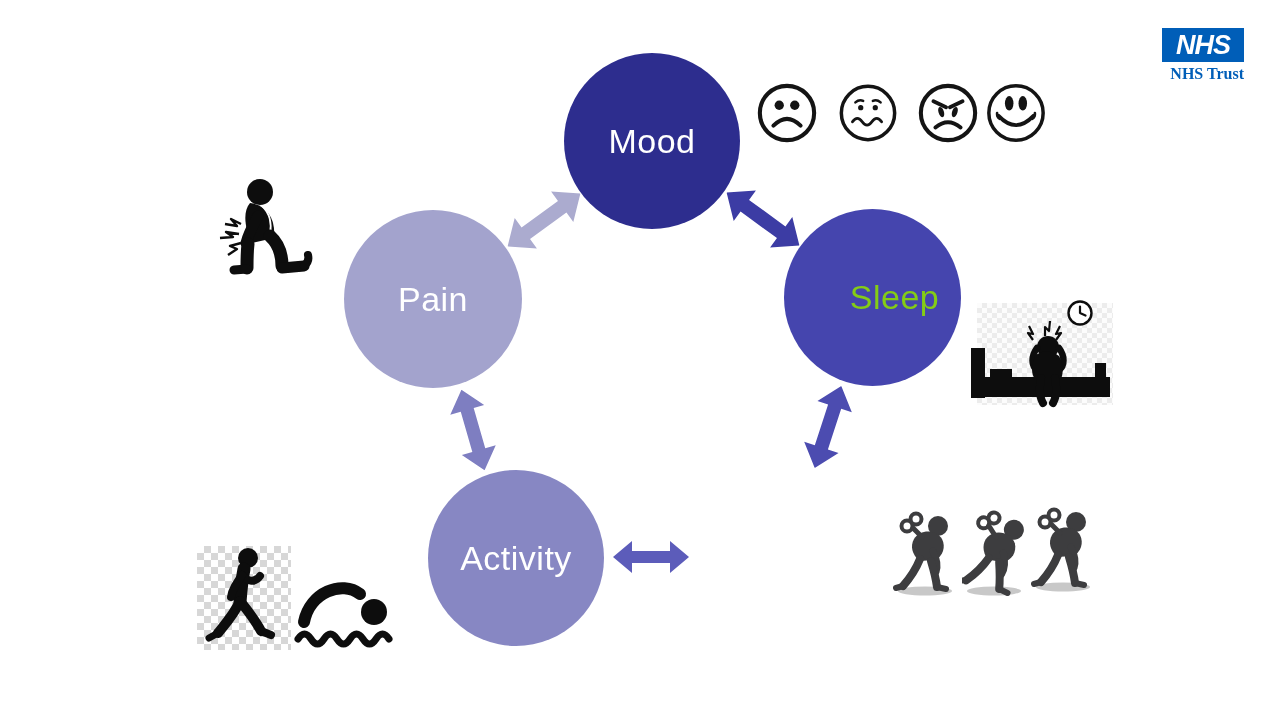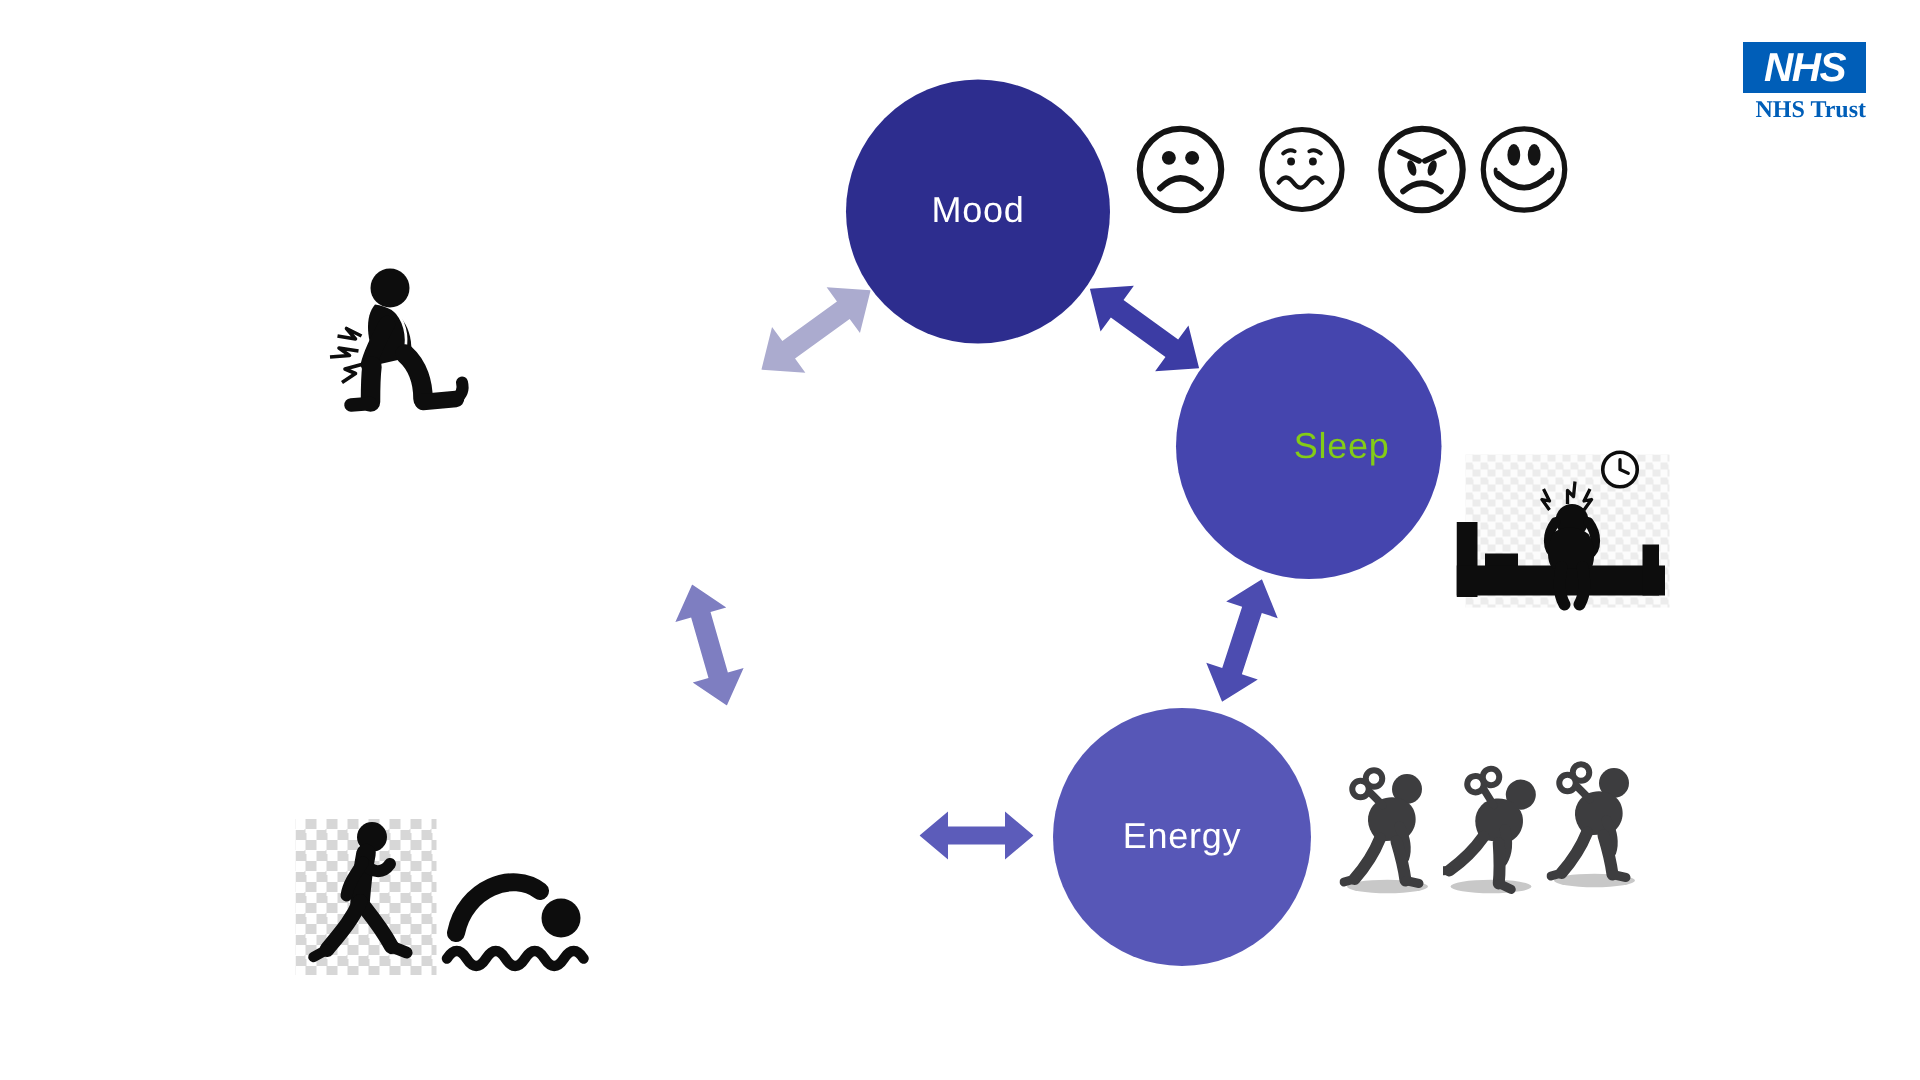--- a/index.html
+++ b/index.html
@@ -2,21 +2,21 @@
 <html><head>
 <meta charset="utf-8">
 <style>
   html,body{margin:0;padding:0;background:#fff;}
   .stage{position:relative;width:1280px;height:720px;background:#fff;overflow:hidden;
          font-family:"Liberation Sans","DejaVu Sans",sans-serif;padding-left:14px;}
   .abs{position:absolute;}
 
   
   .node{position:absolute;border-radius:50%;display:flex;align-items:center;justify-content:center;}
-  .node span{font-size:24px;letter-spacing:.5px;}
+  .node span{font-size:34px;letter-spacing:.5px;}
 
   
   .arrow{position:absolute;}
   .arrow svg{display:block;width:100%;height:100%;}
 
   
   .nhs-logo{position:absolute;left:1060px;top:28px;width:184px;text-align:right;}
   .nhs-box{margin-left:auto;width:82px;height:34px;display:flex;align-items:center;justify-content:center;}
   .nhs-box span{color:#fff;font-weight:bold;font-style:italic;font-size:27px;letter-spacing:-1px;}
   .nhs-org{margin-top:6px;font-size:25px;font-weight:bold;line-height:1;}
@@ -46,25 +46,28 @@
   </div>
 
   <div class="node" style="left: 564px; top: 53px; width: 176px; height: 176px; background: rgb(45, 45, 142);">
     <span style="color: rgb(255, 255, 255);">Mood</span>
   </div>
 
   <div class="node" style="left: 784px; top: 209px; width: 177px; height: 177px; background: rgb(69, 69, 174);">
     <span style="color: #84cc16; margin-left: 44px;">Sleep</span>
   </div>
 
-  <div class="node" style="left: 702px; top: 472px; width: 172px; height: 172px; background: rgb(87, 87, 183);">
-    <span style="color: rgb(255, 255, 255);">Energy</span>
-  </div>
-
-
+
+  <div class="node" style="left: 428px; top: 470px; width: 176px; height: 176px; background: rgb(135, 135, 195);">
+    <span style="color: rgb(255, 255, 255);">Activity</span>
+  </div>
+
+  <div class="node" style="left: 344px; top: 210px; width: 178px; height: 178px; background: rgb(163, 163, 205);">
+    <span style="color: rgb(255, 255, 255);">Pain</span>
+  </div>
 
   <div class="arrow" style="left:499px;top:197px;width:90px;height:46px;transform:rotate(-36deg);">
     <svg viewBox="0 0 100 44">
         <polygon points="0,22 25,1 25,14 75,14 75,1 100,22 75,43 75,30 25,30 25,43" fill="#ABABCF"></polygon>
       </svg>
   </div>
 
   <div class="arrow" style="left:718px;top:196px;width:90px;height:46px;transform:rotate(36deg);">
     <svg viewBox="0 0 100 44">
         <polygon points="0,22 25,1 25,14 75,14 75,1 100,22 75,43 75,30 25,30 25,43" fill="#3C3CA4"></polygon>

